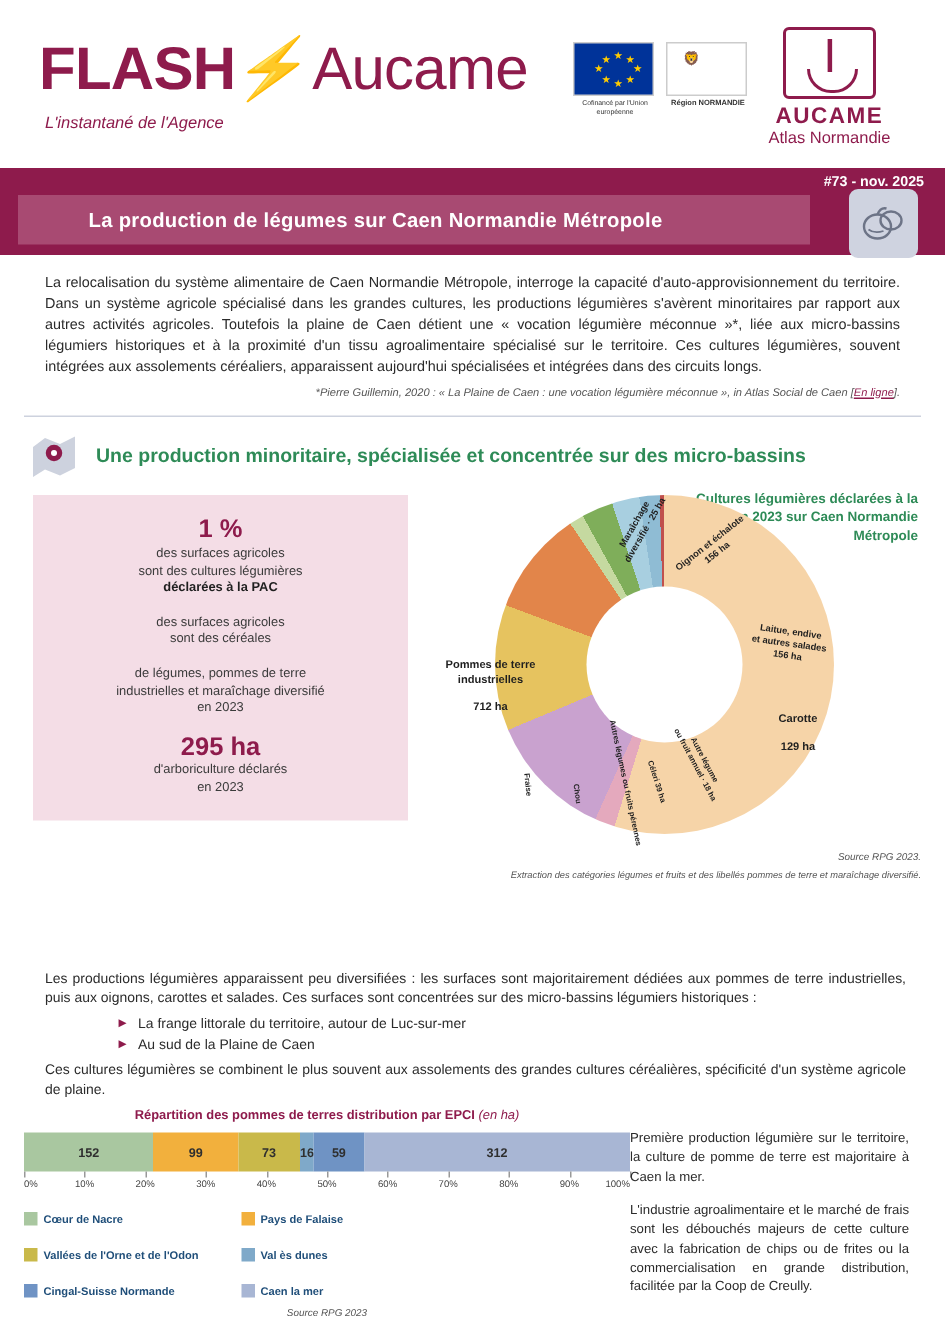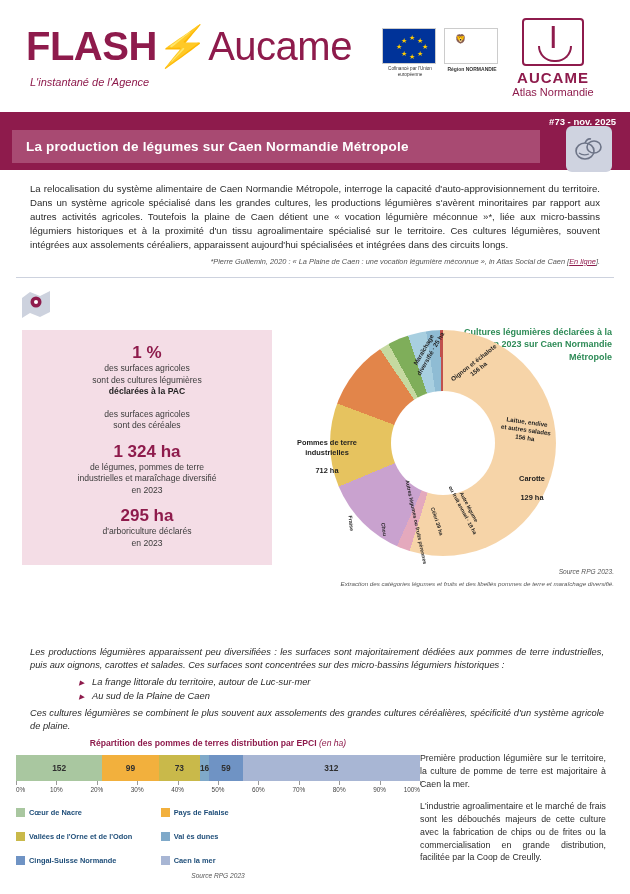--- a/index.html
+++ b/index.html
@@ -164,20 +164,21 @@
     top: 18px;
     right: 90px;
     background: #a84a72;
     padding: 9px 14px;
   }
   .band-title {
     font-size: 13.5px;
     font-weight: bold;
     color: #ffffff;
     letter-spacing: 0.2px;
+    margin-left: 33px;
   }
   .band-icon {
     position: absolute;
     right: 18px;
     top: 14px;
     width: 46px; height: 46px;
     background: #cfd3e0;
     border-radius: 6px;
   }
   .band-icon svg { display: block; margin: 5px auto; }
@@ -317,21 +318,20 @@
   
   .para2 {
     position: absolute;
     left: 30px;
     right: 26px;
     top: 646px;
     font-size: 9.3px;
     line-height: 1.45;
     color: #2b2b2b;
     text-align: justify;
-    font-style: italic;
   }
   .bullets { margin: 3px 0 3px 22px; }
   .bullets li {
     list-style: none;
     position: relative;
     font-size: 9.3px;
     line-height: 1.5;
   }
   .bullets li:before {
     content: "\25B6";
@@ -490,34 +490,34 @@
 
 <div class="sec1" style="height:330px;">
   <div class="sec1-head">
     <span class="sec-icon">
       <svg width="40" height="40" viewBox="0 0 40 40">
         <path d="M6 14 L14 8 L24 12 L34 7 L34 28 L24 33 L14 29 L6 34 Z" fill="#cdd2de"></path>
         <circle cx="20" cy="18" r="5.5" fill="#8e1b4c"></circle>
         <circle cx="20" cy="18" r="2" fill="#ffffff"></circle>
       </svg>
     </span>
+    <div class="sec1-title">Une production minoritaire, spécialisée et concentrée sur des micro-bassins</div>
   </div>
 
   <div class="pink-panel">
     <div class="stat-big">1 %</div>
     <div class="stat-lbl">
       <span>des surfaces agricoles</span><br>
       <span>sont des cultures légumières</span><br>
       <b>déclarées à la PAC</b>
     </div>
     <div class="stat-lbl">
       <span>des surfaces agricoles</span><br>
       <span>sont des céréales</span>
     </div>
-    <div class="stat-big">1 324 ha</div>
     <div class="stat-lbl">
       <span>de légumes, pommes de terre</span><br>
       <span>industrielles et maraîchage diversifié</span><br>
       <span>en 2023</span>
     </div>
     <div class="stat-big">295 ha</div>
     <div class="stat-lbl" style="margin-bottom:0;">
       <span>d'arboriculture déclarés</span><br>
       <span>en 2023</span>
     </div>

